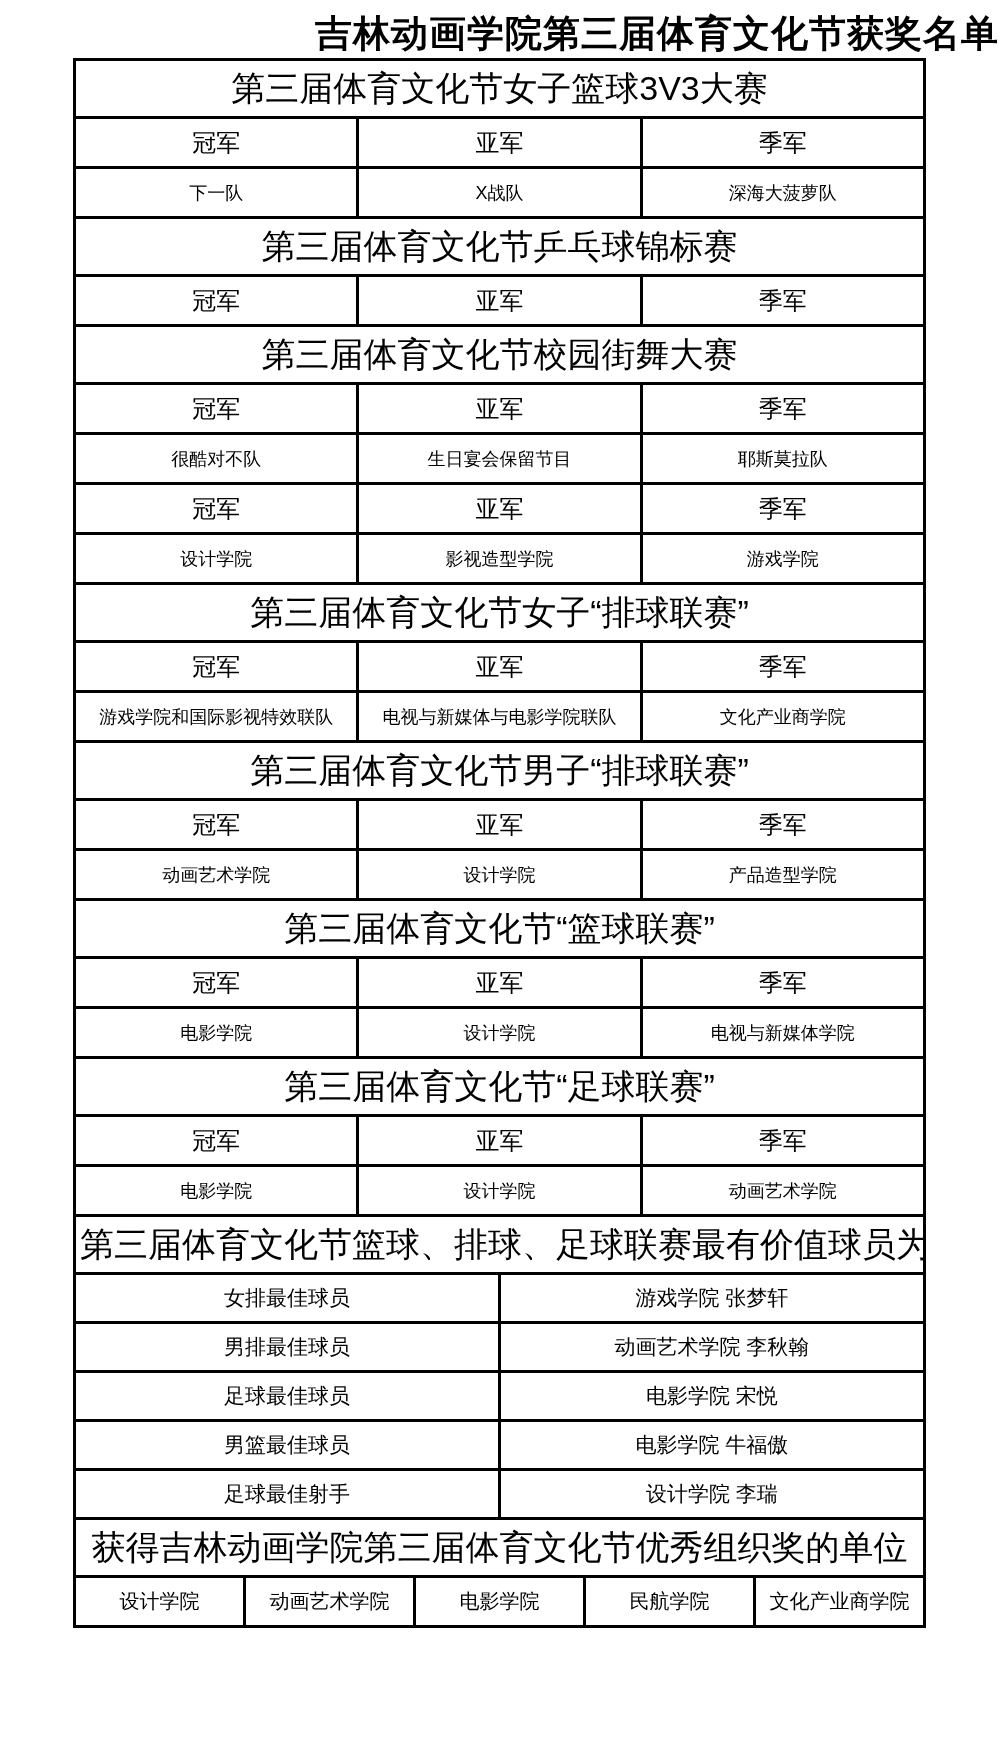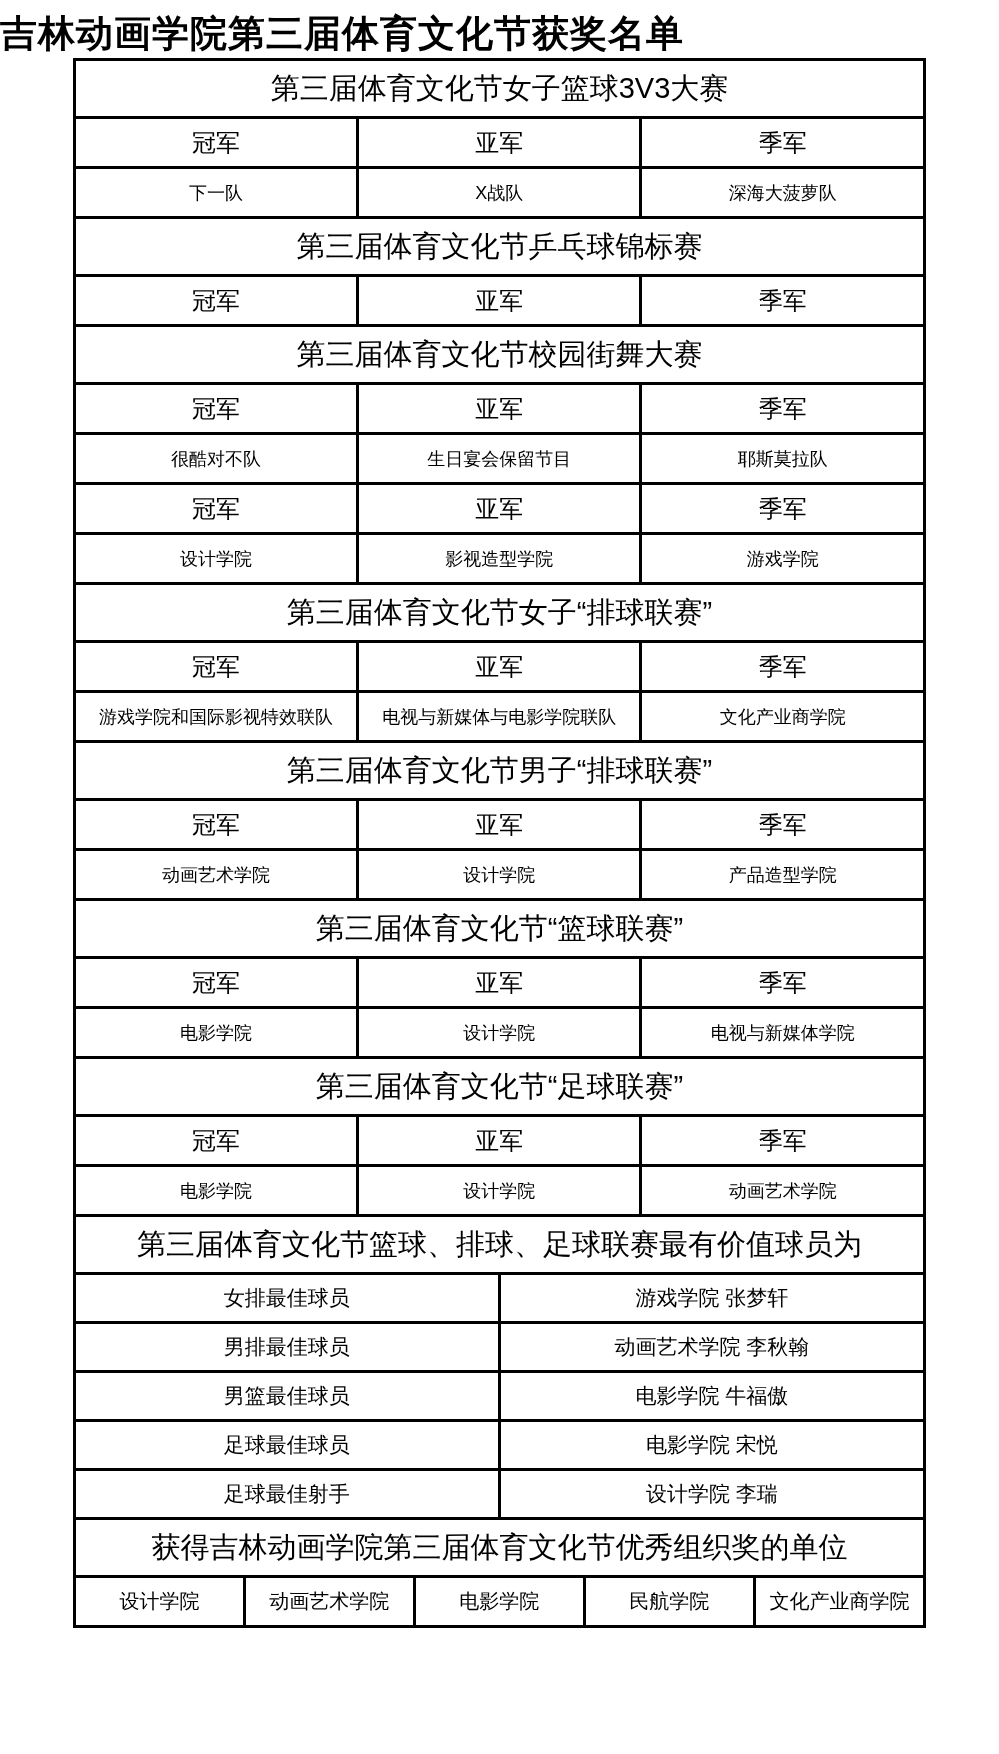--- a/index.html
+++ b/index.html
@@ -14,21 +14,21 @@
     width: 999px;
     height: 1754px;
     background: #ffffff;
     overflow: hidden;
   }
   .page-title {
     width: 999px;
     padding-top: 10px;
     height: 48px;
     line-height: 48px;
-    text-align: left;
+    text-align: right;
     font-size: 37px;
     font-weight: 900;
     letter-spacing: 1px;
     white-space: nowrap;
   }
   table.awards {
     border-collapse: collapse;
     table-layout: fixed;
     width: 850px;
     margin: 0 auto;
@@ -36,21 +36,21 @@
   table.awards td {
     border: 3px solid #000000;
     text-align: center;
     vertical-align: middle;
     padding: 0 4px;
     overflow: hidden;
     white-space: nowrap;
   }
   tr.sec td {
     height: 55px;
-    font-size: 29px;
+    font-size: 34px;
     font-weight: 500;
   }
   tr.rank td {
     height: 47px;
     font-size: 24px;
   }
   tr.data td {
     height: 47px;
     font-size: 18px;
   }
@@ -185,26 +185,26 @@
         </tr>
     <tr class="mvp">
       <td colspan="15">女排最佳球员</td>
       <td colspan="15">游戏学院 张梦轩</td>
     </tr>
     <tr class="mvp">
       <td colspan="15">男排最佳球员</td>
       <td colspan="15">动画艺术学院 李秋翰</td>
     </tr>
     <tr class="mvp">
+      <td colspan="15">足球最佳球员</td>
+      <td colspan="15">电影学院 宋悦</td>
+    </tr>
+    <tr class="mvp">
       <td colspan="15">男篮最佳球员</td>
       <td colspan="15">电影学院 牛福傲</td>
-    </tr>
-    <tr class="mvp">
-      <td colspan="15">足球最佳球员</td>
-      <td colspan="15">电影学院 宋悦</td>
     </tr>
     <tr class="mvp">
       <td colspan="15">足球最佳射手</td>
       <td colspan="15">设计学院 李瑞</td>
     </tr>
 
     <tr class="sec">
           <td colspan="30">获得吉林动画学院第三届体育文化节优秀组织奖的单位</td>
         </tr>
     <tr class="org">

